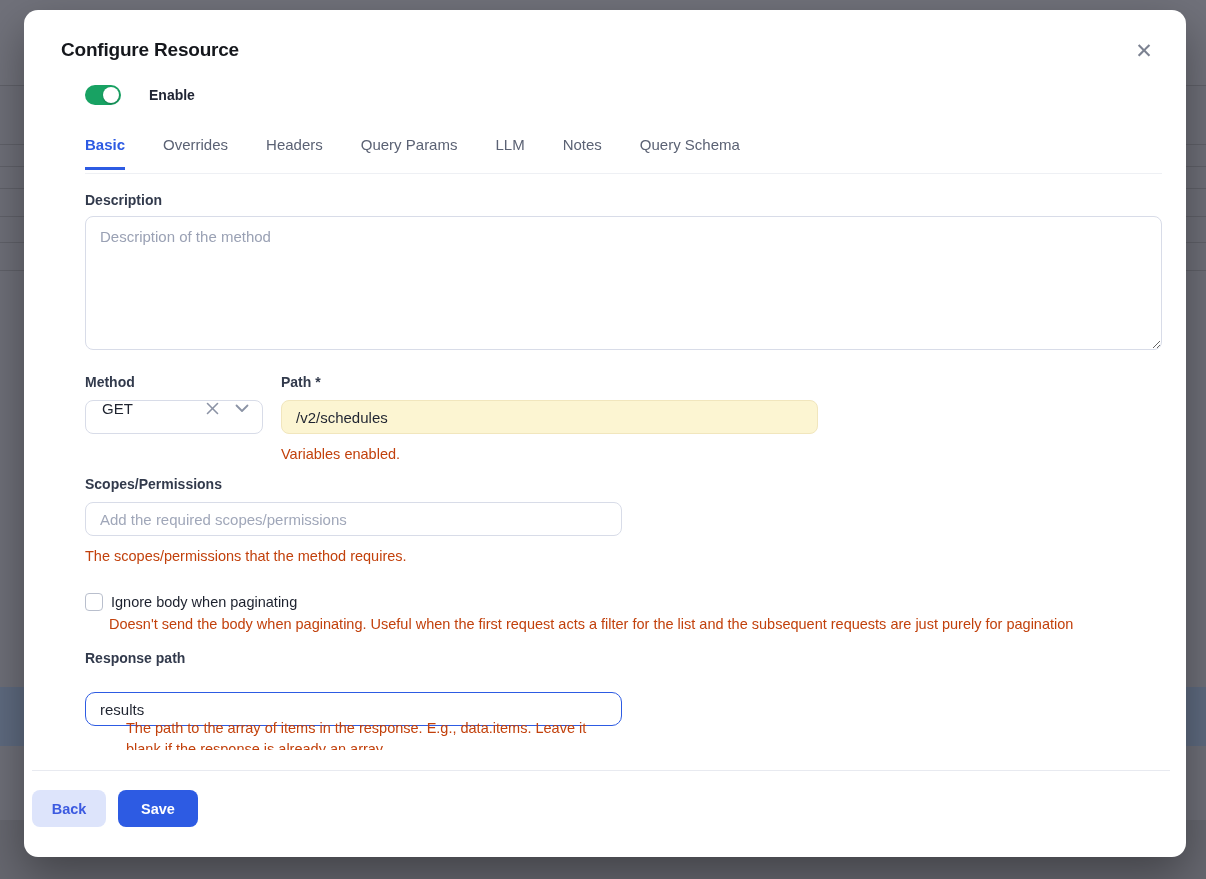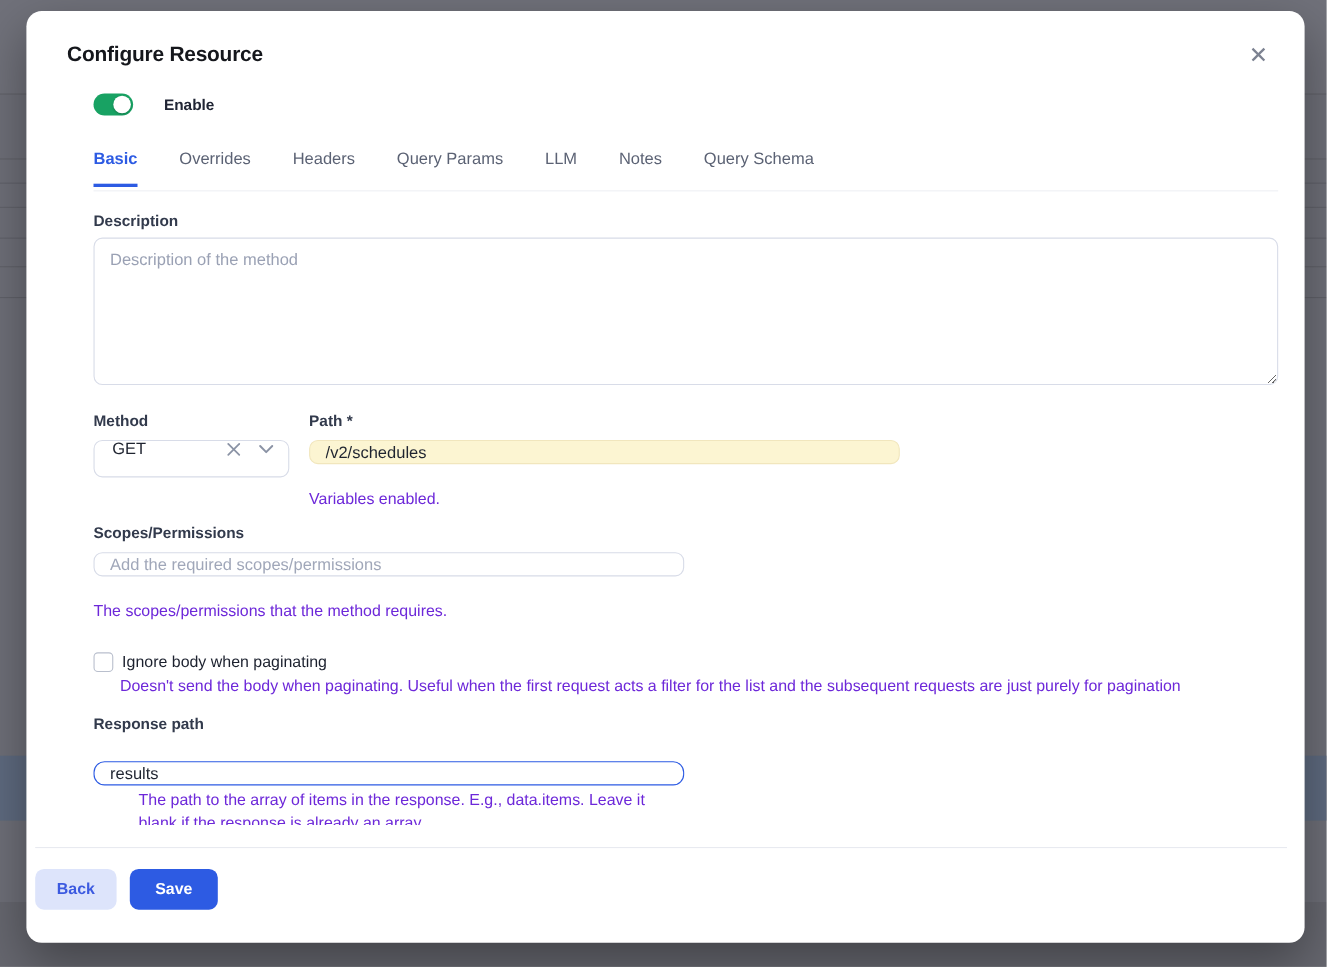--- a/index.html
+++ b/index.html
@@ -52,41 +52,41 @@
     border-bottom:1px solid #eef0f4;
   }
   .tab{
     font-size:15px;color:#5b6274;padding:5px 0 14px 0;cursor:pointer;white-space:nowrap;
     border-bottom:3px solid transparent;
   }
   .tab.active{color:#2d5be3;font-weight:700;border-bottom-color:#2d5be3;}
 
   
   .field-label{position:absolute;font-size:14px;font-weight:700;color:#323a4c;}
-  .helper{position:absolute;font-size:14.5px;color:#6d28d9;line-height:21px;}
+  .helper{position:absolute;font-size:14.5px;color:#c2410c;line-height:21px;}
 
   textarea.description{
     position:absolute;left:61px;top:206px;width:1077px;height:134px;box-sizing:border-box;
     border:1px solid #d8dce8;border-radius:8px;padding:11px 14px;
     font-family:"Liberation Sans","DejaVu Sans",sans-serif;font-size:15px;color:#1f2430;
     resize:vertical;outline:none;
   }
   textarea.description::placeholder{color:#9aa1b4;}
 
   .select-box{
     position:absolute;left:61px;top:390px;width:178px;height:34px;box-sizing:border-box;
     border:1px solid #d8dce8;border-radius:8px;background:#fff;
     display:flex;align-items:center;padding:0 13px 18px 16px;cursor:pointer;
   }
   .select-value{font-size:15px;color:#1f2430;flex:1;}
   .select-box svg{flex:0 0 auto;}
   .clear-icon{margin-right:16px;}
 
   input.text-input{
-    box-sizing:border-box;height:22px;border:1px solid #d8dce8;border-radius:8px;
+    box-sizing:border-box;height:34px;border:1px solid #d8dce8;border-radius:8px;
     font-family:"Liberation Sans","DejaVu Sans",sans-serif;font-size:15px;color:#1f2430;
     padding:0 14px;outline:none;background:#fff;
   }
   input.text-input::placeholder{color:#a0a7b9;}
   .path-input{position:absolute;left:257px;top:390px;width:537px;background:#fcf5d2 !important;border-color:#f1e6bd !important;}
   .scopes-input{position:absolute;left:61px;top:492px;width:537px;}
   .response-input{
     position:absolute;left:61px;top:682px;width:537px;
     border:1.5px solid #2d5be3 !important;border-radius:10px !important;
   }

